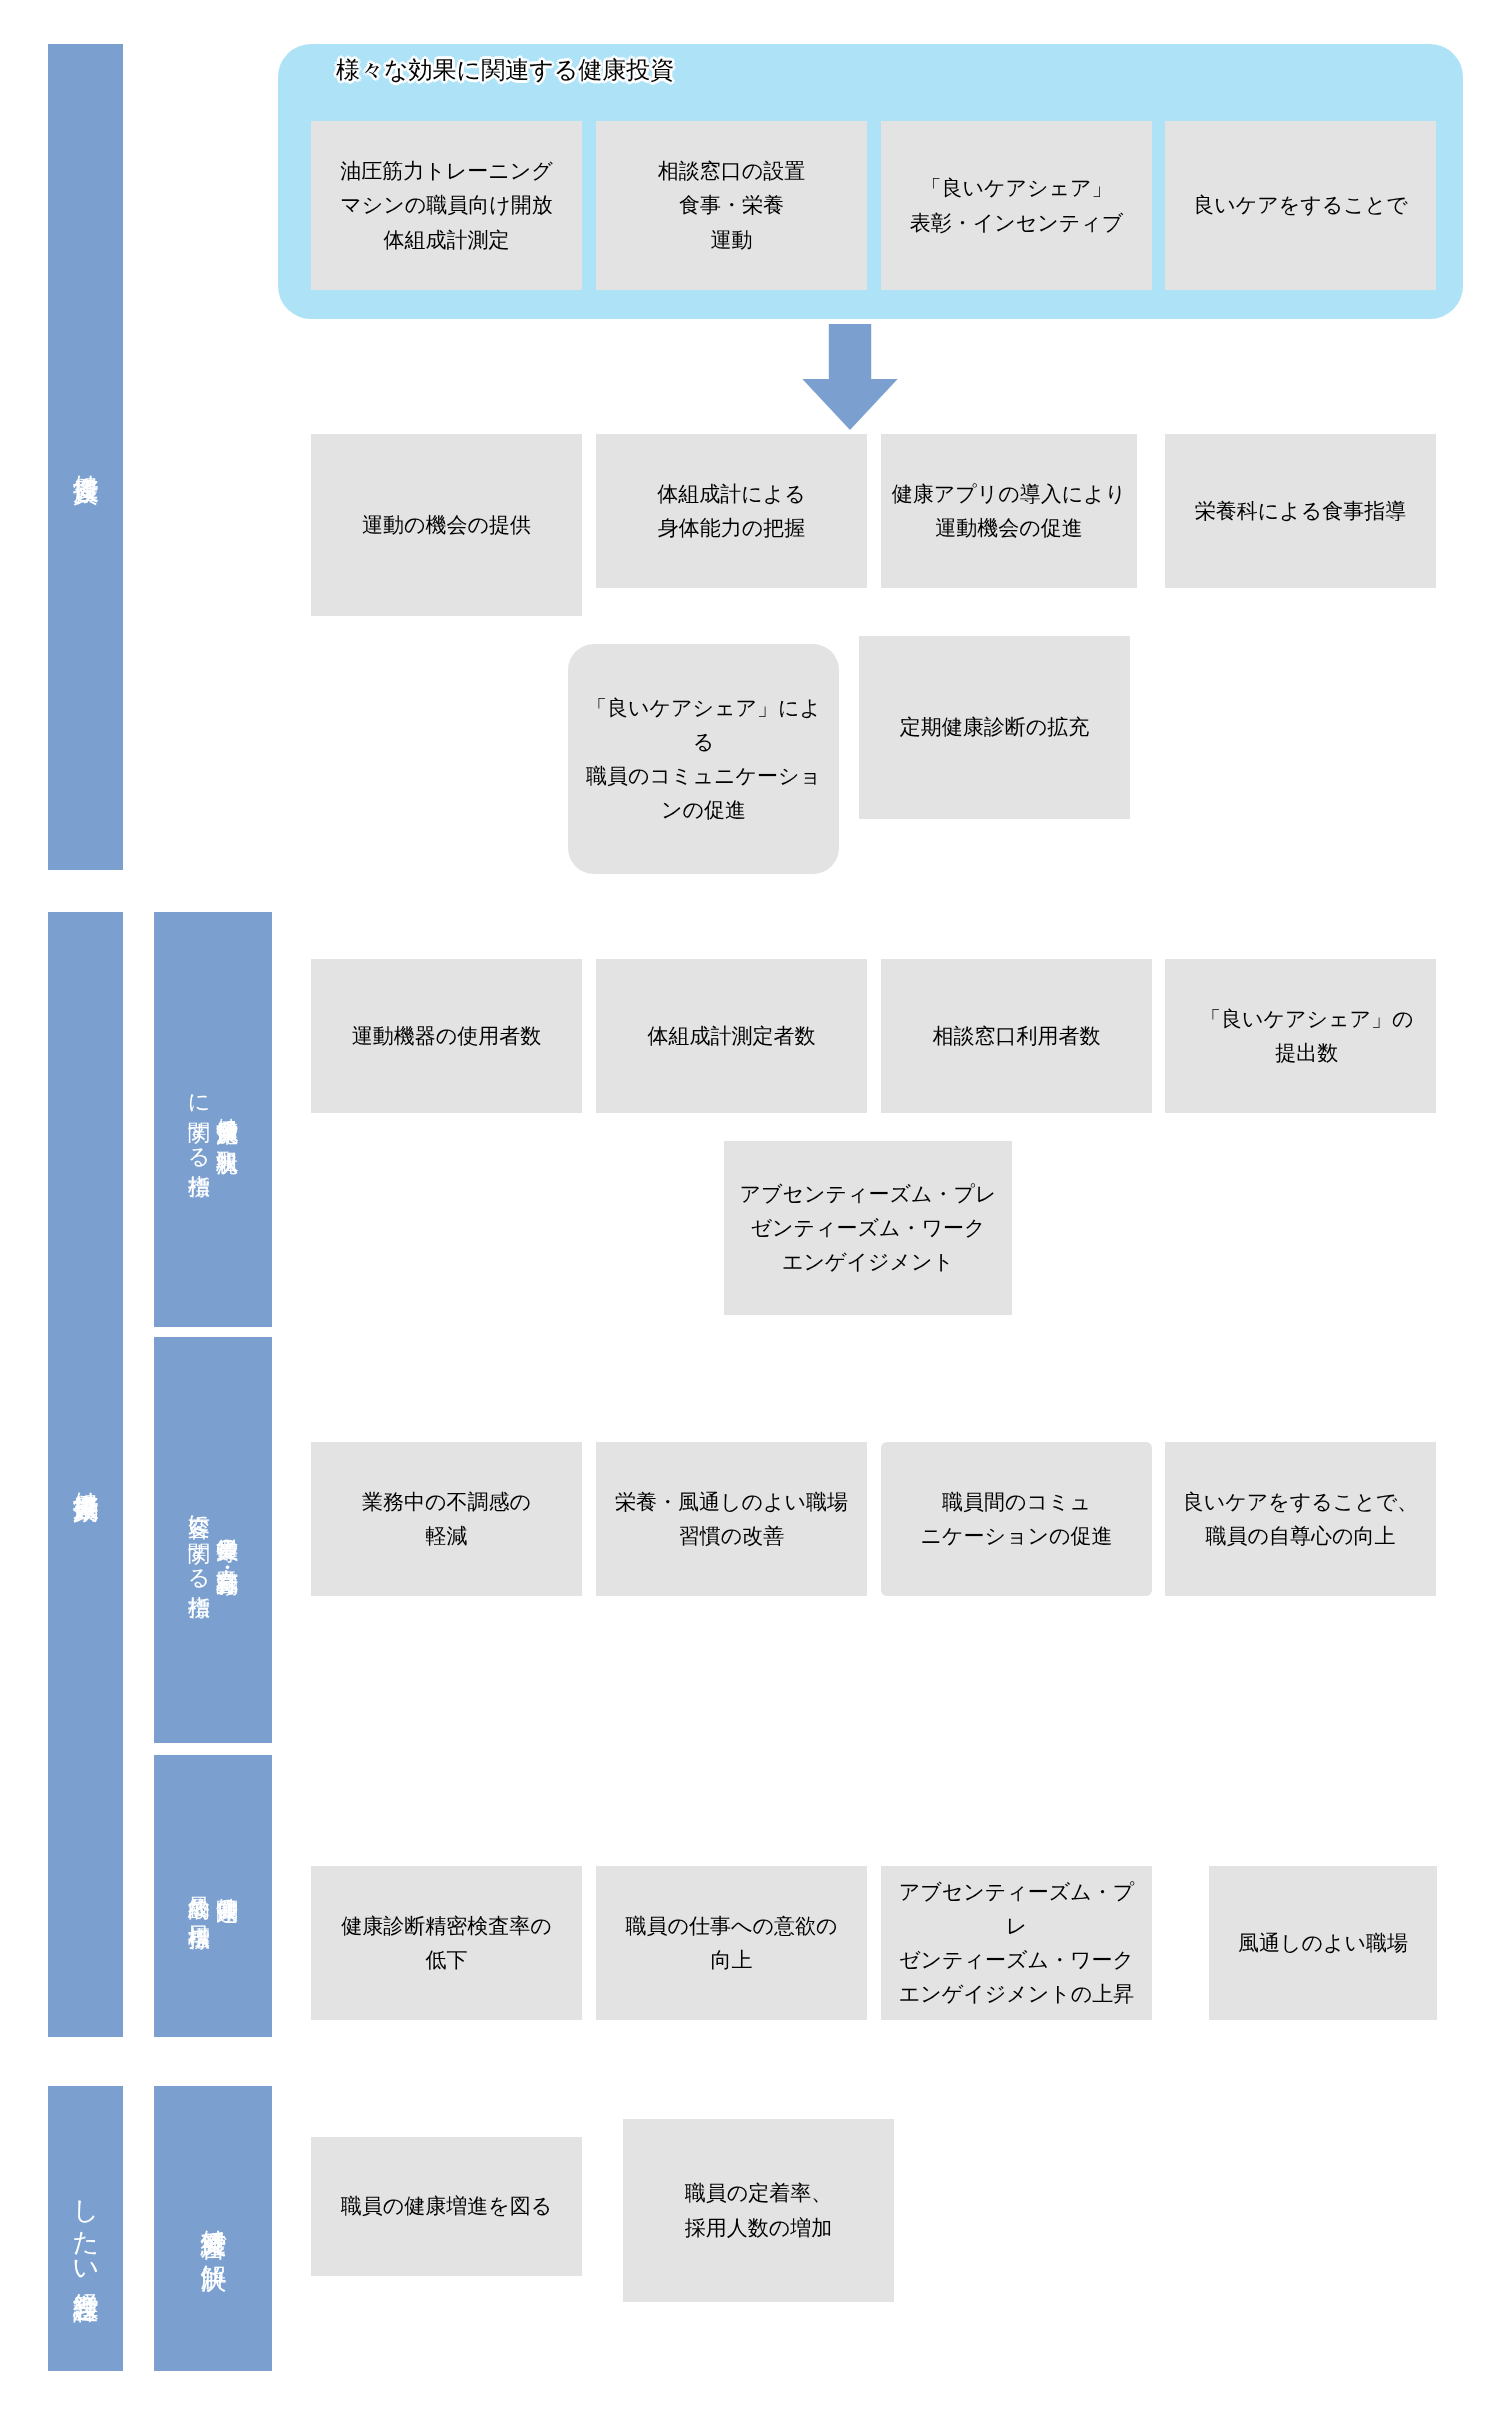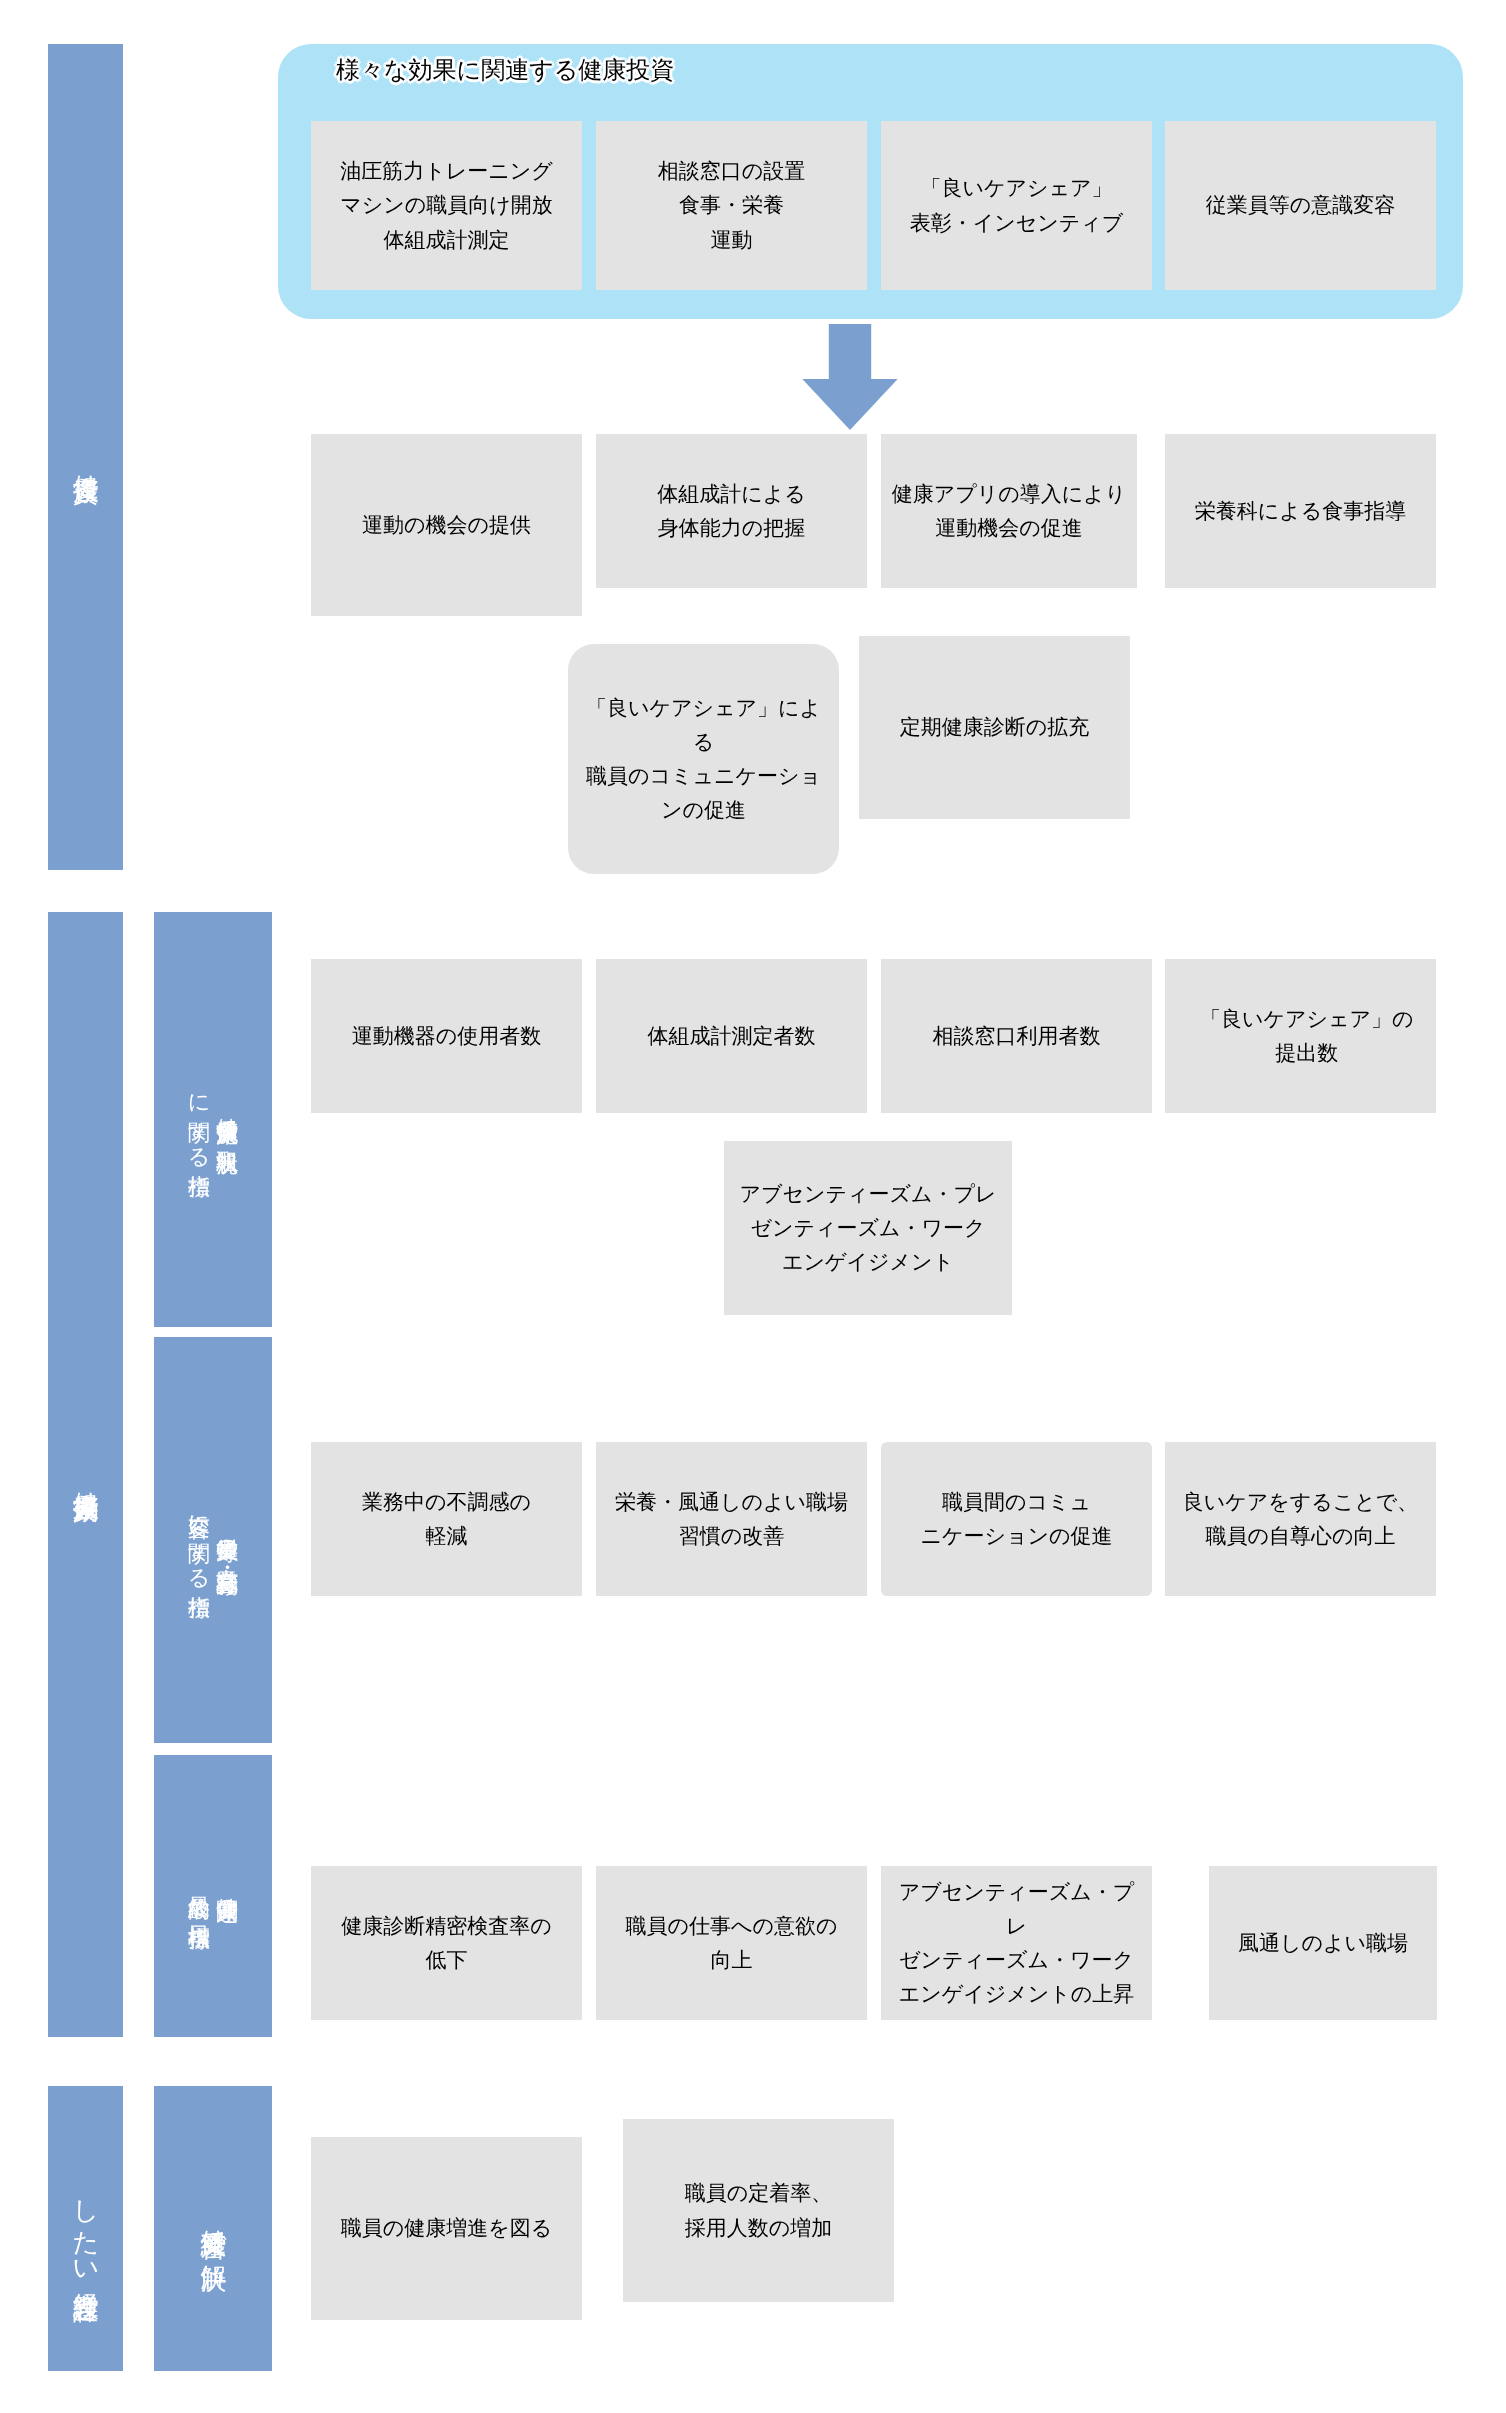--- a/index.html
+++ b/index.html
@@ -92,21 +92,21 @@
   <div id="invest-panel-title" style="left:336px; top:54px;">様々な効果に関連する健康投資</div>
 
   <div class="gbox" style="left:311px; top:121px; width:271px; height:169px;">油圧筋力トレーニング
 マシンの職員向け開放
 体組成計測定</div>
   <div class="gbox" style="left:596px; top:121px; width:271px; height:169px;">相談窓口の設置
 食事・栄養
 運動</div>
   <div class="gbox" style="left:881px; top:121px; width:271px; height:169px;">「良いケアシェア」
 表彰・インセンティブ</div>
-  <div class="gbox" style="left:1165px; top:121px; width:271px; height:169px;">従業員等の意識変容</div>
+  <div class="gbox" style="left:1165px; top:121px; width:271px; height:169px;">良いケアをすることで</div>
 
   <svg id="down-arrow" viewBox="0 0 100 100" style="left:797px; top:324px;">
     <polygon points="30,0 70,0 70,52 95,52 50,100 5,52 30,52" fill="#7ba0d0"></polygon>
   </svg>
 
   <div class="gbox" style="left:311px; top:434px; width:271px; height:182px;">運動の機会の提供</div>
   <div class="gbox" style="left:596px; top:434px; width:271px; height:154px;">体組成計による
 身体能力の把握</div>
   <div class="gbox" style="left:881px; top:434px; width:256px; height:154px;">健康アプリの導入により
 運動機会の促進</div>
@@ -164,18 +164,18 @@
 エンゲイジメントの上昇</div>
   <div class="gbox" style="left:1209px; top:1866px; width:228px; height:154px;">風通しのよい職場</div>
 
   <div class="band" style="left:48px; top:2086px; width:75px; height:285px;">
     <span class="vtext">したい経営課題</span>
   </div>
   <div class="band" style="left:154px; top:2086px; width:118px; height:285px;">
     <span class="vtext">健康経営で解決</span>
   </div>
 
-  <div class="gbox" style="left:311px; top:2137px; width:271px; height:183px;">職員の健康増進を図る</div>
+  <div class="gbox" style="left:311px; top:2137px; width:271px; height:139px;">職員の健康増進を図る</div>
   <div class="gbox" style="left:623px; top:2119px; width:271px; height:183px;">職員の定着率、
 採用人数の増加</div>
 
 </div>
 
 
 </body></html>

